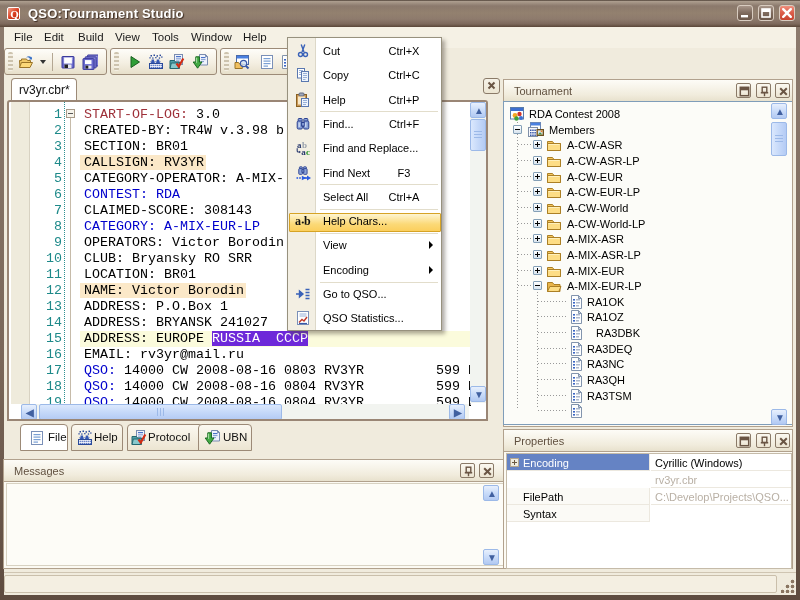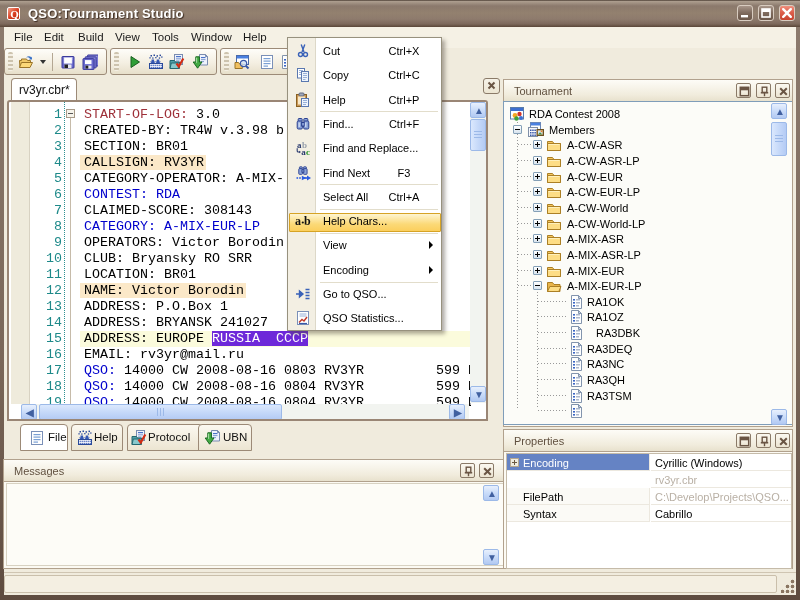--- a/index.html
+++ b/index.html
@@ -822,23 +822,20 @@
             <span style="left:16px;">FilePath</span>
           </div>
           <div class="pval">
             <span class="gray">C:\Develop\Projects\QSO...</span>
           </div>
         </div>
         <div class="prow" style="top:51px;">
           <div class="pname" style="">
             <span style="left:16px;">Syntax</span>
           </div>
-          <div class="pval">
-            <span class="">Cabrillo</span>
-          </div>
         </div>
       </div>
   </div>
 
   <div id="statusbar" class="abs">
       <div id="statusin"></div>
     <div style="position:absolute;right:1px;bottom:2px;width:14px;height:14px;
       background:
       radial-gradient(circle at 11.5px 2.5px, #8a7662 1.7px, transparent 2.1px),
       radial-gradient(circle at 11.5px 7.5px, #8a7662 1.7px, transparent 2.1px),

